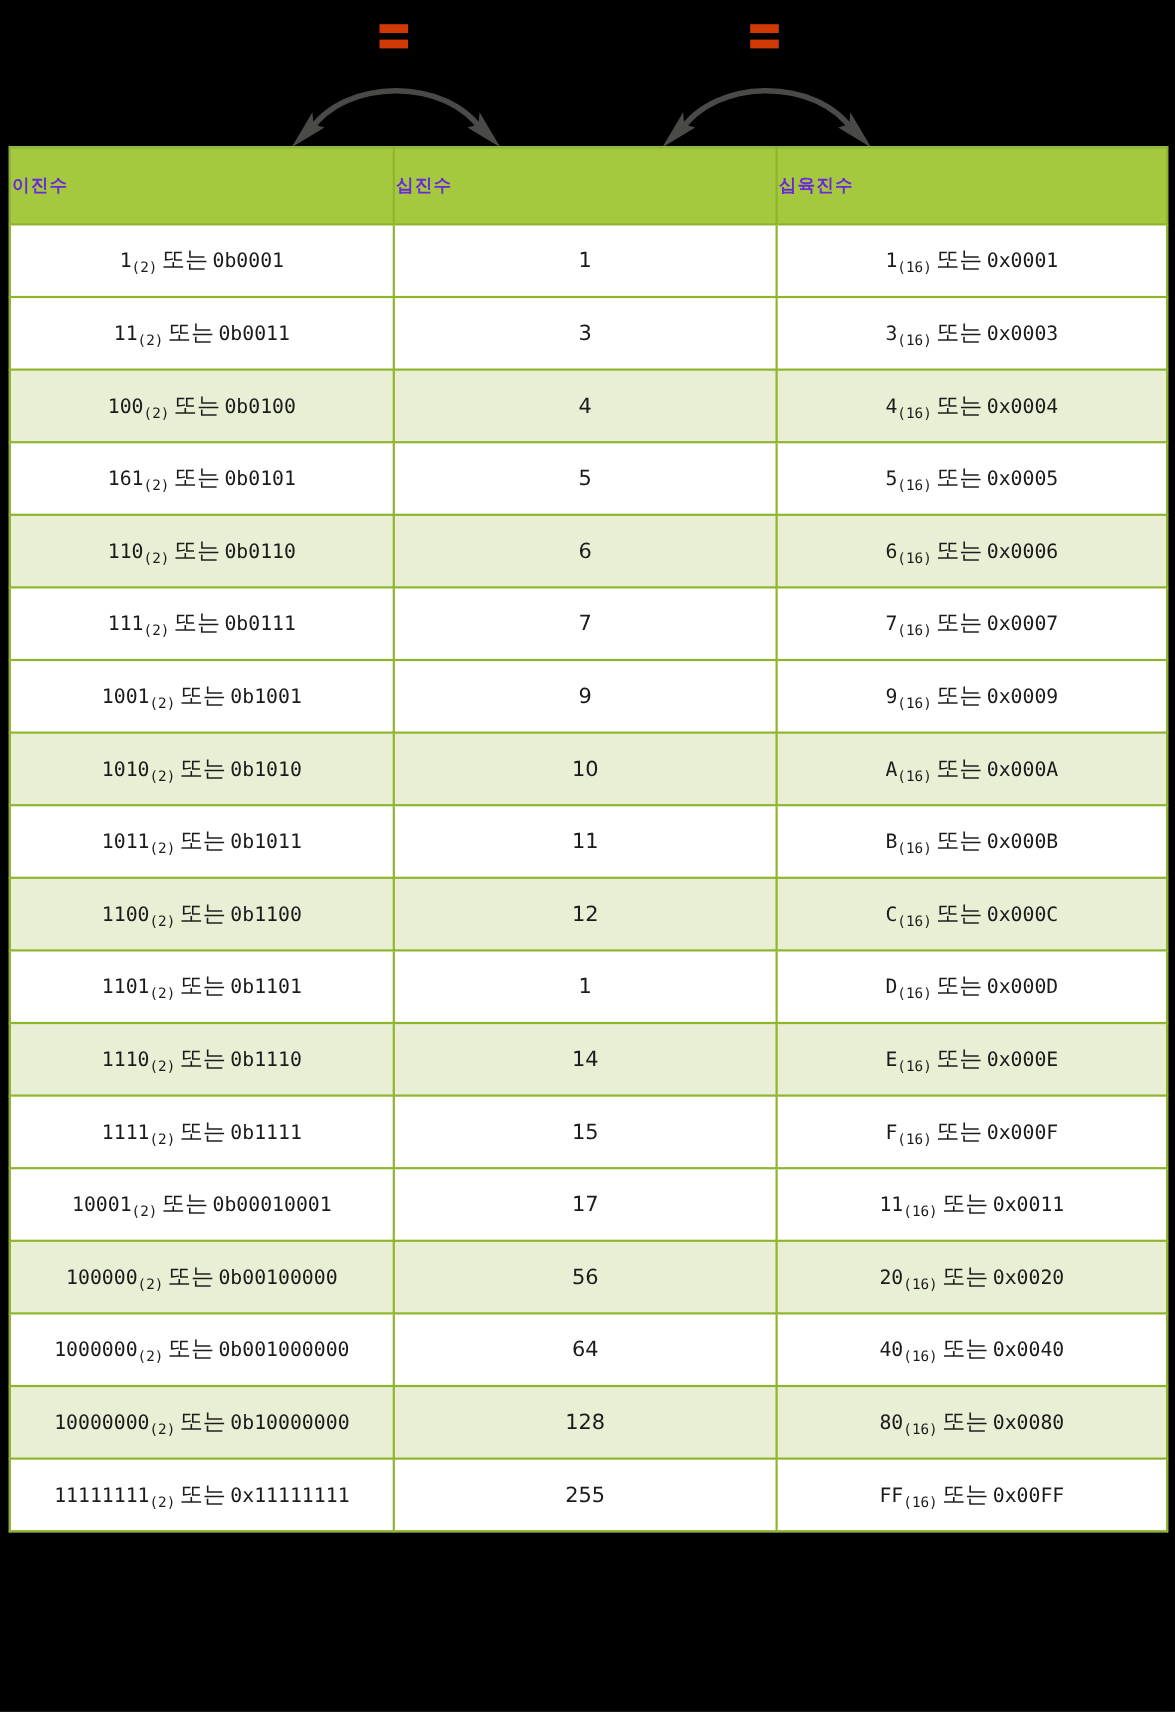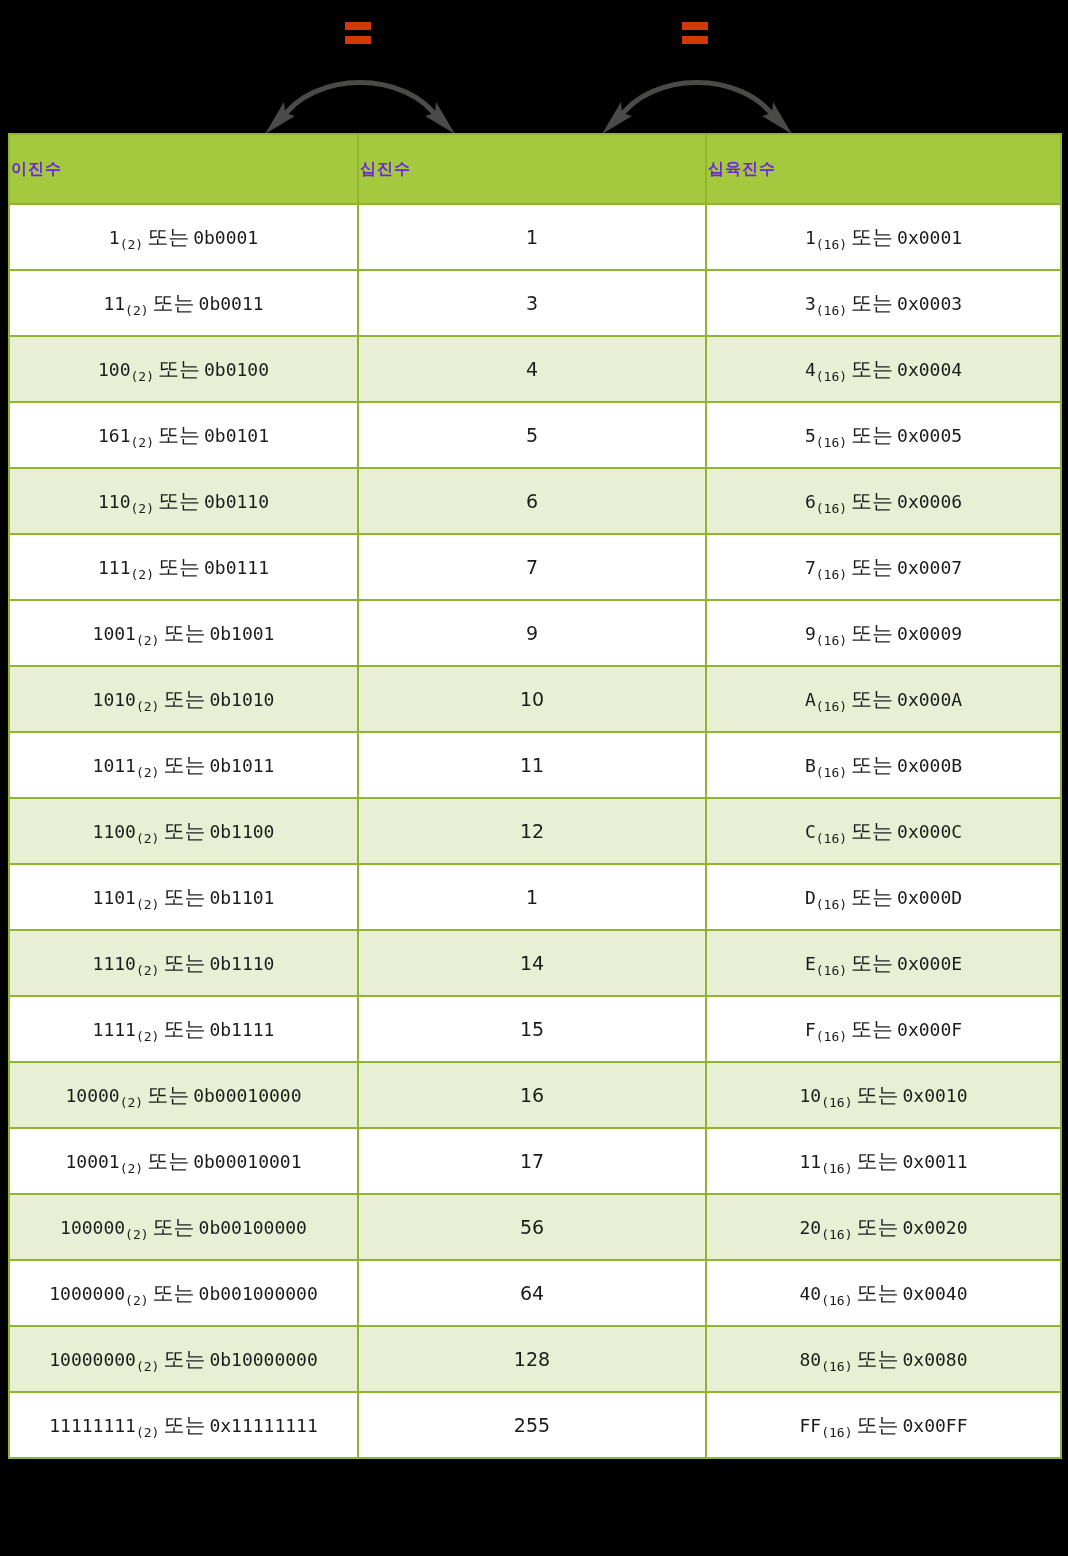--- a/index.html
+++ b/index.html
@@ -212,25 +212,20 @@
         <tr class="row-alt">
           <td><span class="cell-mono"><span>1110</span><span class="sub">(2)</span><span class="ko">또는</span><span>0b1110</span></span></td>
           <td><span class="cell-dec">14</span></td>
           <td><span class="cell-mono"><span>E</span><span class="sub">(16)</span><span class="ko">또는</span><span>0x000E</span></span></td>
         </tr>
         <tr class="row-plain">
           <td><span class="cell-mono"><span>1111</span><span class="sub">(2)</span><span class="ko">또는</span><span>0b1111</span></span></td>
           <td><span class="cell-dec">15</span></td>
           <td><span class="cell-mono"><span>F</span><span class="sub">(16)</span><span class="ko">또는</span><span>0x000F</span></span></td>
         </tr>
-        <tr class="row-alt">
-          <td><span class="cell-mono"><span>10000</span><span class="sub">(2)</span><span class="ko">또는</span><span>0b00010000</span></span></td>
-          <td><span class="cell-dec">16</span></td>
-          <td><span class="cell-mono"><span>10</span><span class="sub">(16)</span><span class="ko">또는</span><span>0x0010</span></span></td>
-        </tr>
         <tr class="row-plain">
           <td><span class="cell-mono"><span>10001</span><span class="sub">(2)</span><span class="ko">또는</span><span>0b00010001</span></span></td>
           <td><span class="cell-dec">17</span></td>
           <td><span class="cell-mono"><span>11</span><span class="sub">(16)</span><span class="ko">또는</span><span>0x0011</span></span></td>
         </tr>
         <tr class="row-alt">
           <td><span class="cell-mono"><span>100000</span><span class="sub">(2)</span><span class="ko">또는</span><span>0b00100000</span></span></td>
           <td><span class="cell-dec">56</span></td>
           <td><span class="cell-mono"><span>20</span><span class="sub">(16)</span><span class="ko">또는</span><span>0x0020</span></span></td>
         </tr>

